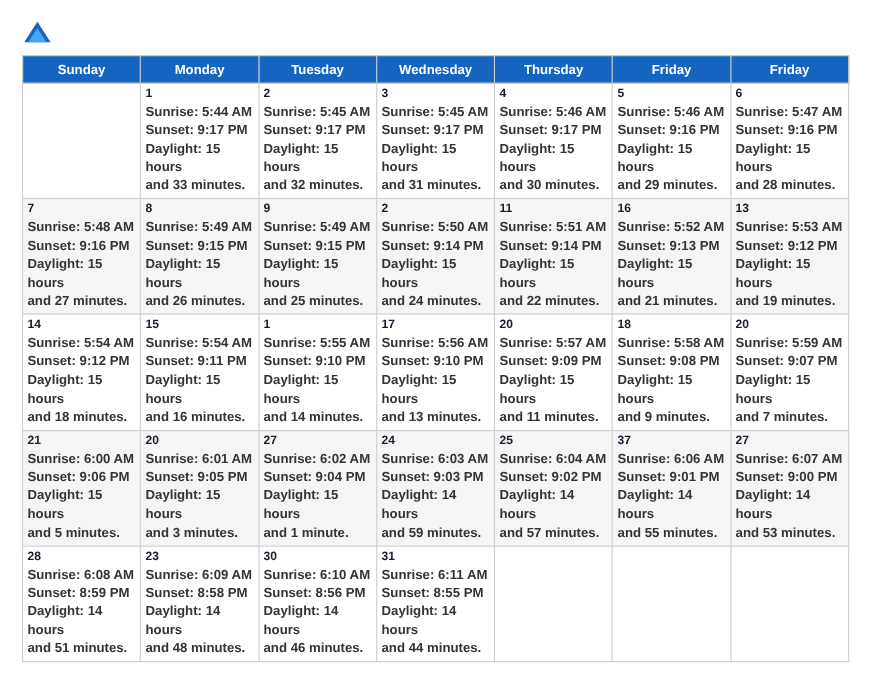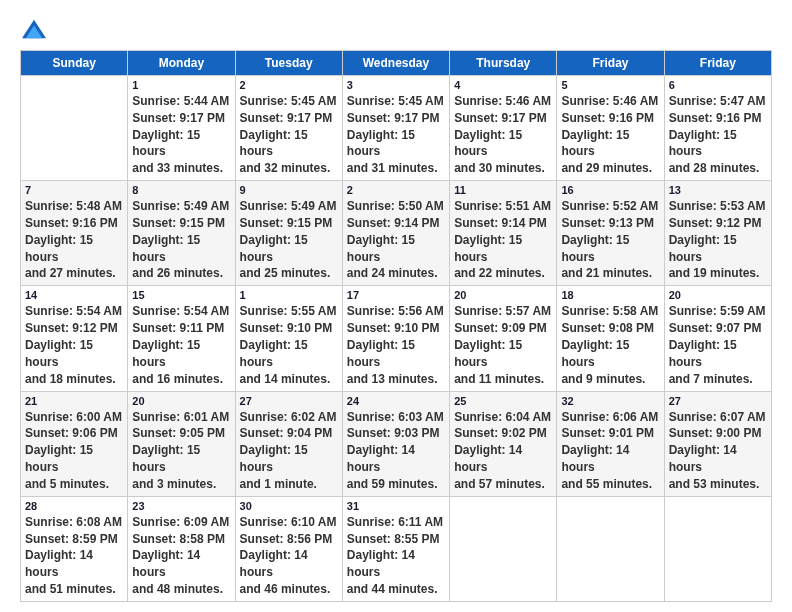--- a/index.html
+++ b/index.html
@@ -231,21 +231,21 @@
           </td>
           <td>
             <span class="day-number">24</span>
             <div class="day-info">Sunrise: 6:03 AM<br>Sunset: 9:03 PM<br>Daylight: 14 hours<br>and 59 minutes.</div>
           </td>
           <td>
             <span class="day-number">25</span>
             <div class="day-info">Sunrise: 6:04 AM<br>Sunset: 9:02 PM<br>Daylight: 14 hours<br>and 57 minutes.</div>
           </td>
           <td>
-            <span class="day-number">32</span>
+            <span class="day-number">37</span>
             <div class="day-info">Sunrise: 6:06 AM<br>Sunset: 9:01 PM<br>Daylight: 14 hours<br>and 55 minutes.</div>
           </td>
           <td>
             <span class="day-number">27</span>
             <div class="day-info">Sunrise: 6:07 AM<br>Sunset: 9:00 PM<br>Daylight: 14 hours<br>and 53 minutes.</div>
           </td>
         </tr>
         <tr>
           <td>
             <span class="day-number">28</span>

